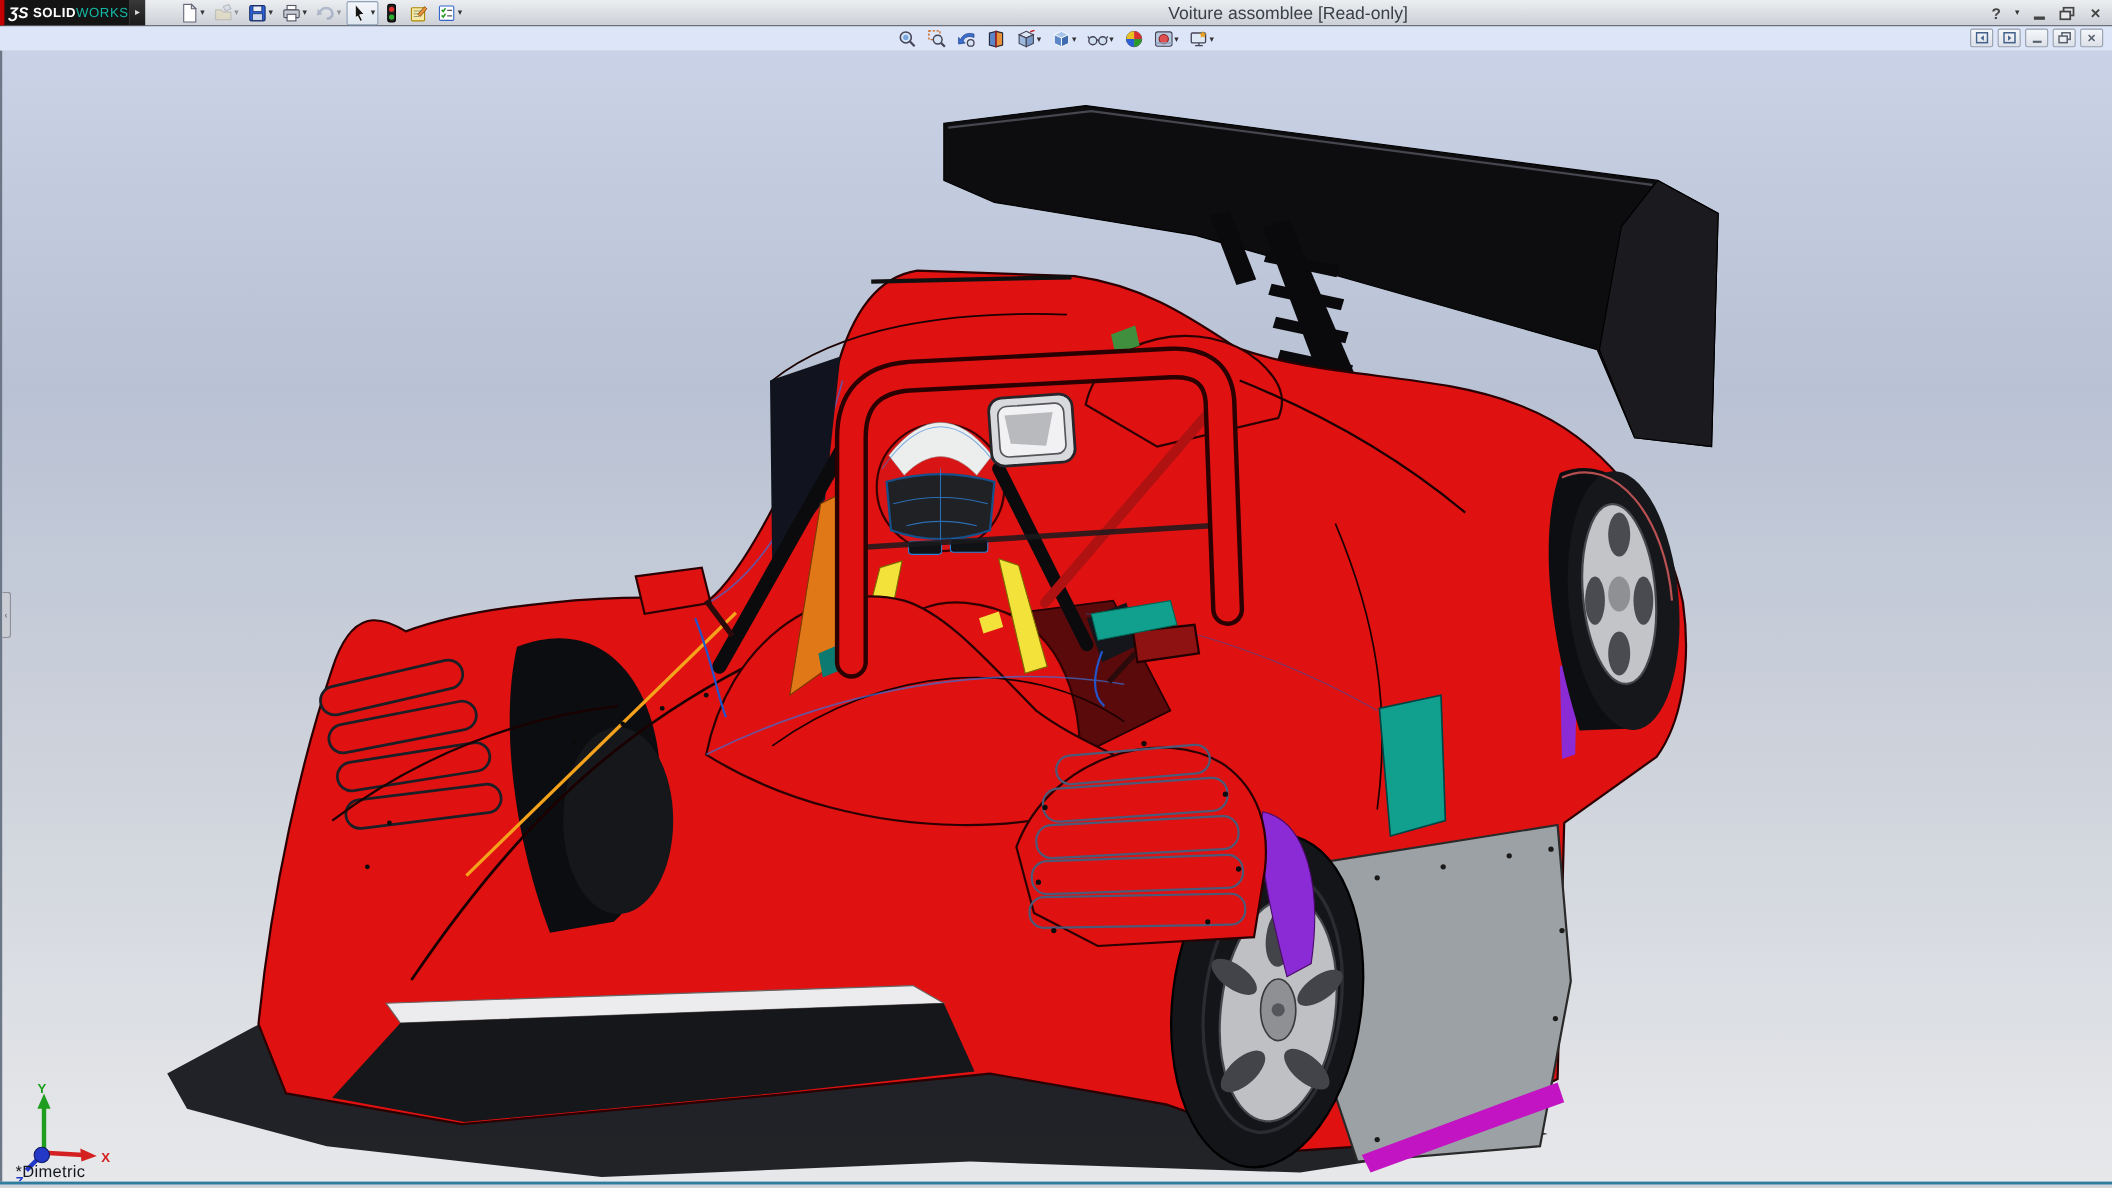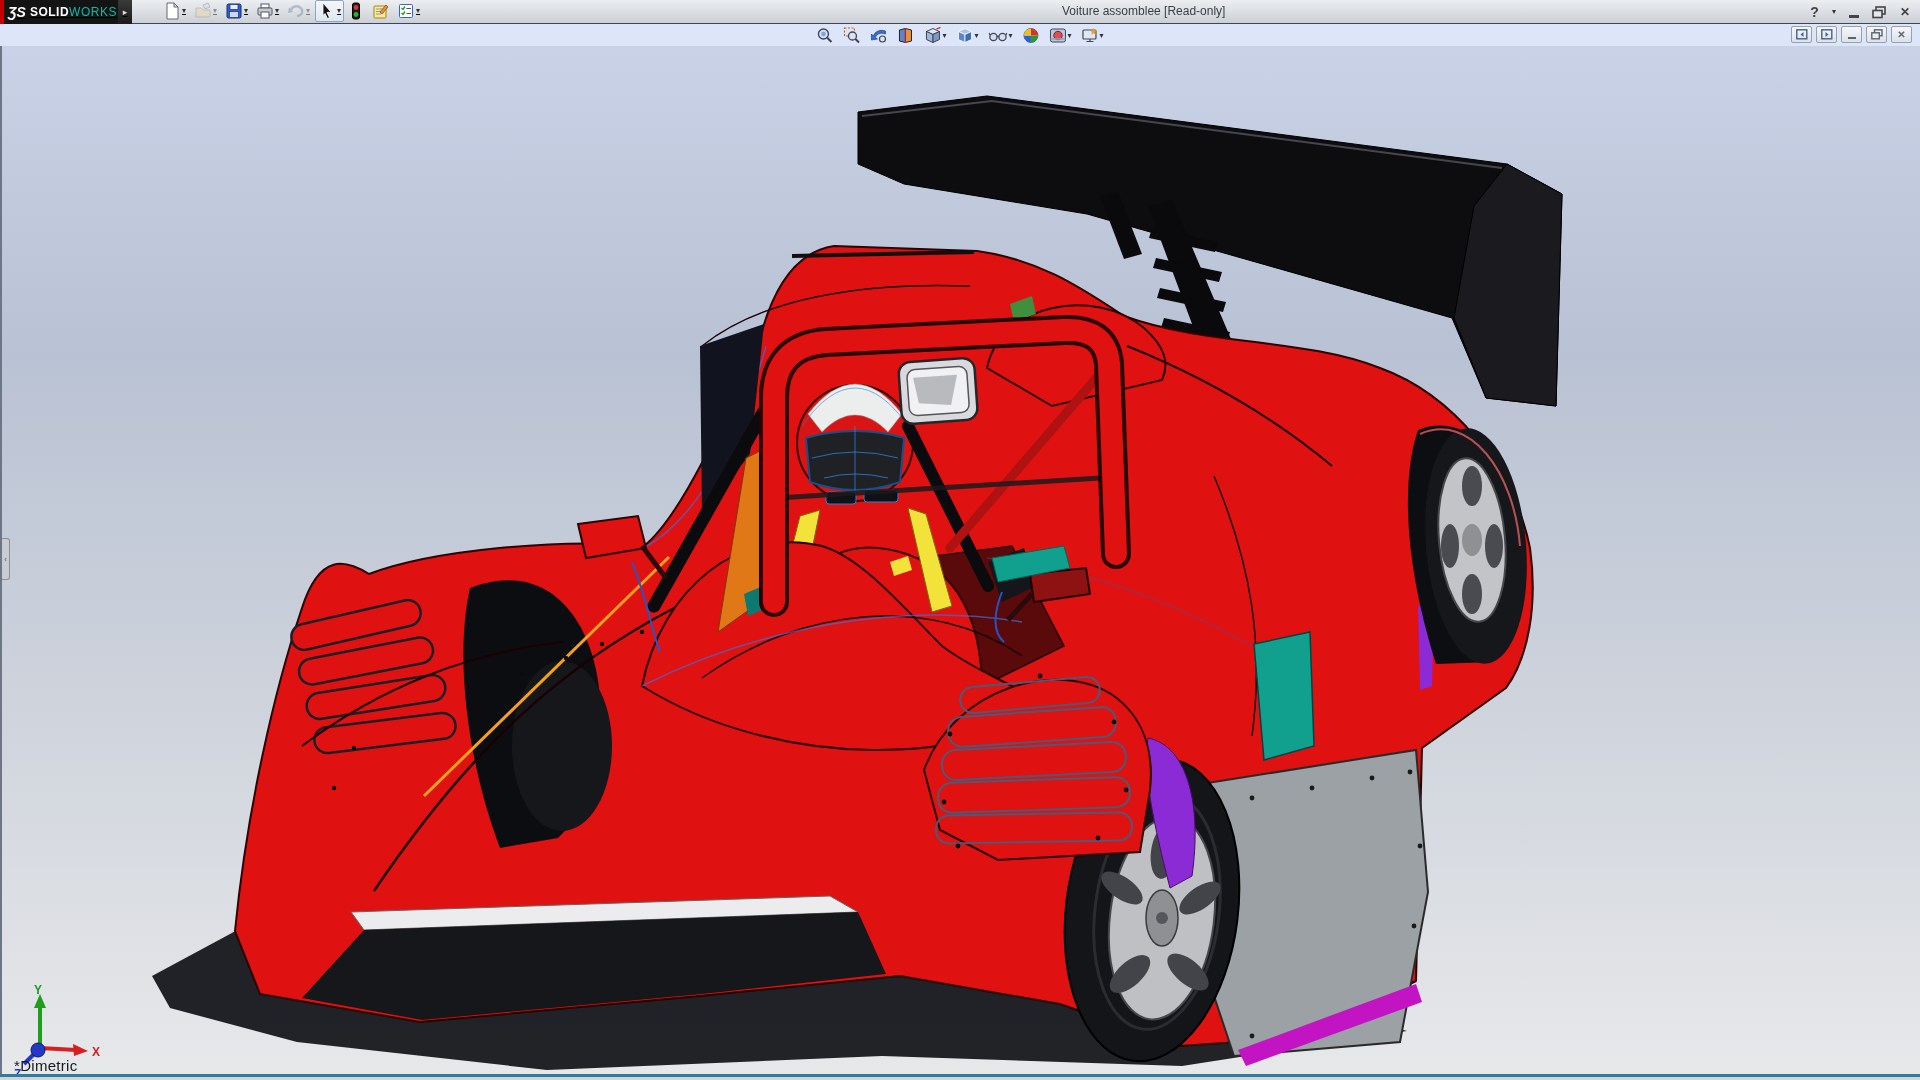--- a/index.html
+++ b/index.html
@@ -2,35 +2,35 @@
 <html style="--titlebar-top: #eceef1; --titlebar-bottom: #ccd0d6; --titlebar-border: #3e4652; --band: #dde5f8; --viewport-top: #c9d2e6; --viewport-mid: #b9c2d4; --viewport-low: #cdd2db; --viewport-bottom: #e7e8ea; --viewport-edge: #2e7d9c; --car-red: #e01111; --car-red-dark: #a50d0d; --wing-black: #0d0d10; --gray-panel: #9ba1a4; --violet: #8a2bd6; --magenta: #c214c2; --teal: #11a08e; --yellow: #f2e23a; --orange-panel: #e07818; --orange-line: #f5a21d; --edge-blue: #3a6fd8;"><head>
 <meta charset="utf-8">
 <style>
   html,body{margin:0;padding:0;width:1920px;height:1080px;overflow:hidden;
     font-family:"Liberation Sans", sans-serif;background:#d4d7db;-webkit-font-smoothing:antialiased;}
   *{box-sizing:border-box;}
 
   
   .titlebar{position:relative;height:24px;width:100%;
     background:linear-gradient(180deg,var(--titlebar-top),var(--titlebar-bottom));
-    border-bottom:1px solid var(--titlebar-border);display:flex;align-items:flex-start;text-decoration:underline;}
+    border-bottom:1px solid var(--titlebar-border);display:flex;align-items:flex-end;}
   .logo-block{height:24px;width:118px;background:#141414;display:flex;align-items:center;
     padding-left:8px;position:relative;flex:0 0 auto;}
   .logo-block::before{content:"";position:absolute;left:0;top:0;width:4px;height:100%;background:#c40000;}
   .logo-glyph{color:#fff;font-size:14px;font-weight:bold;font-style:italic;margin-right:4px;}
   .brand{color:#fff;font-size:12px;letter-spacing:.5px;}
   .brand b{font-weight:bold;} .brand span{font-weight:normal;color:#14b8a6;}
   .flyout{width:14px;height:24px;background:linear-gradient(180deg,#3a3a3a,#1a1a1a);
     color:#ddd;font-size:9px;display:flex;align-items:center;justify-content:center;flex:0 0 auto;}
   .mbar{display:flex;align-items:center;margin-left:28px;gap:2px;}
   .tbtn{display:flex;align-items:center;gap:1px;padding:1px 2px;border:1px solid transparent;border-radius:2px;}
   .tbtn.pressed{background:linear-gradient(180deg,#f4f7fb,#dfe6ef);border:1px solid #8fa3bd;}
   .tbtn.disabled{opacity:.45;}
   .caret{font-size:8px;color:#333;line-height:8px;}
-  .title-text{position:absolute;left:1062px;top:4px;font-size:12px;color:#3a3f46;white-space:nowrap;}
+  .title-text{position:absolute;left:1062px;top:4px;font-size:16px;color:#3a3f46;white-space:nowrap;}
   .win-controls{position:absolute;right:10px;top:0;height:24px;display:flex;align-items:center;gap:13px;color:#444;}
   .win-controls .wc{font-size:12px;font-weight:bold;line-height:24px;}
   .wc-min{display:inline-block;width:10px;height:3px;background:#444;margin-top:8px;}
 
   
   .band{position:relative;height:22px;width:100%;background:var(--band);}
   .hud{position:absolute;left:50%;top:1px;transform:translateX(-50%);display:flex;align-items:center;gap:4px;}
   .hbtn{display:flex;align-items:center;gap:1px;padding:1px 2px;border:1px solid transparent;border-radius:2px;}
   .doc-controls{position:absolute;right:8px;top:2px;display:flex;gap:4px;}
   .dbtn{width:21px;height:17px;border:1px solid #97a0ad;border-radius:2px;

